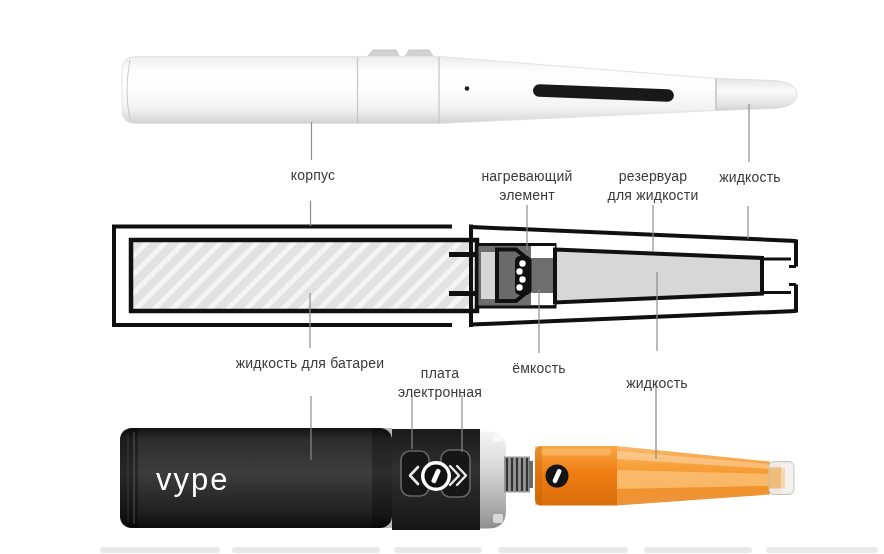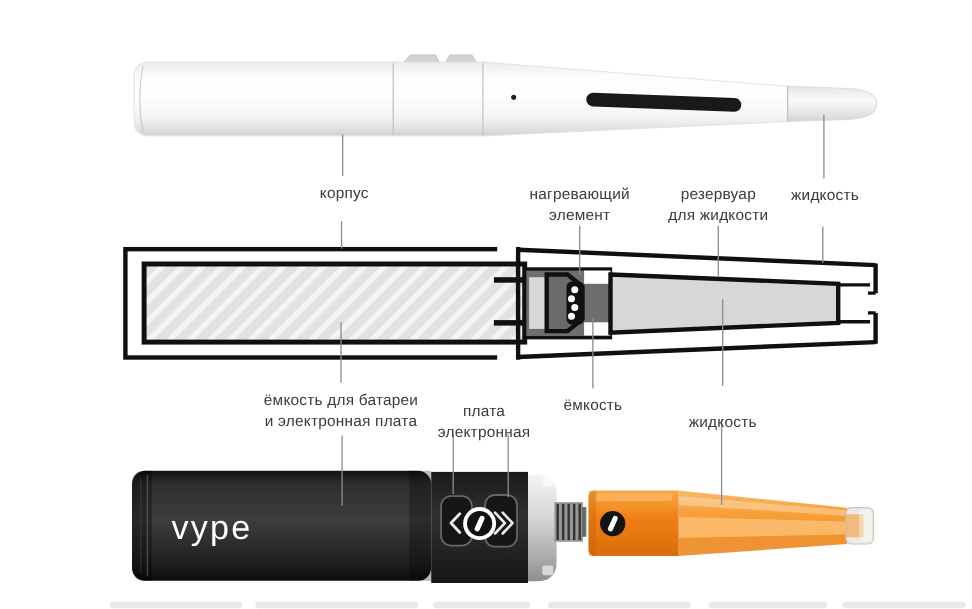--- a/index.html
+++ b/index.html
@@ -188,22 +188,21 @@
     <span>элемент</span>
   </div>
   <div class="lbl" style="left:653px;top:167px">
     <span>резервуар</span>
     <span>для жидкости</span>
   </div>
   <div class="lbl" style="left:750px;top:168px">
     <span>жидкость</span>
   </div>
   <div class="lbl" style="left:310px;top:354px">
-    <span>ёмкость для батареи</span>
-    <span>и электронная плата</span>
+    <span>жидкость для батареи</span>
   </div>
   <div class="lbl" style="left:440px;top:364px">
     <span>плата</span>
     <span>электронная</span>
   </div>
   <div class="lbl" style="left:539px;top:359px">
     <span>ёмкость</span>
   </div>
   <div class="lbl" style="left:657px;top:374px">
     <span>жидкость</span>

